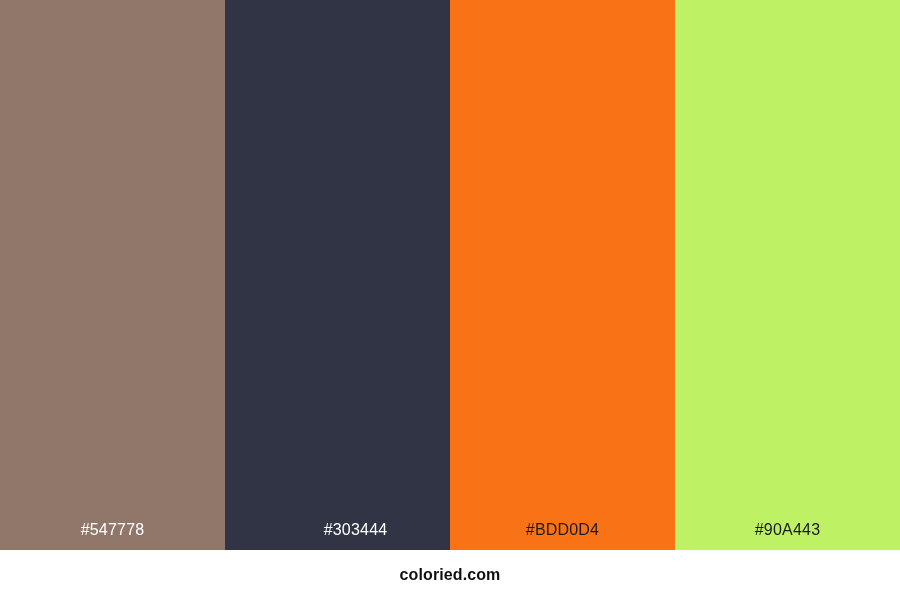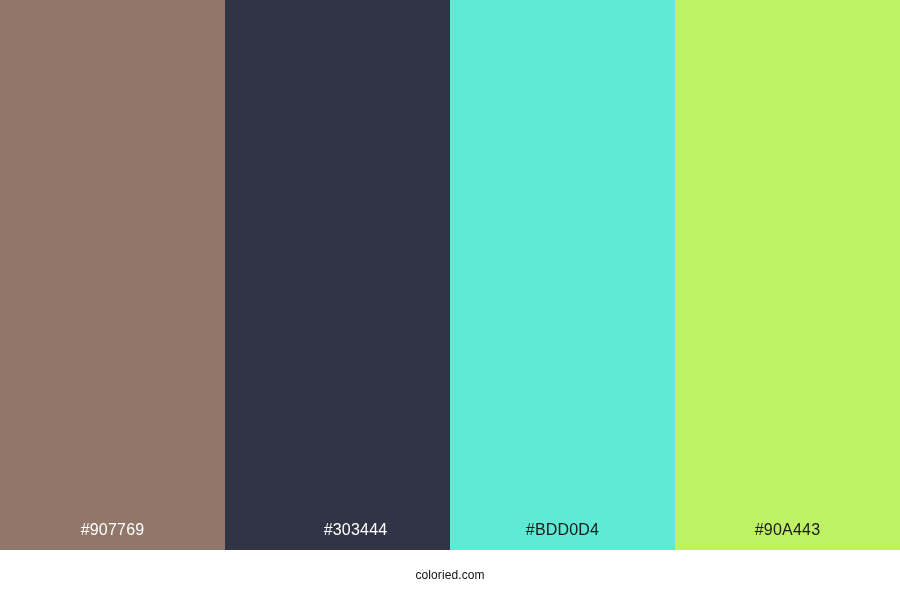--- a/index.html
+++ b/index.html
@@ -65,46 +65,46 @@
     width: 900px;
     height: 50px;
     flex: 0 0 50px;
     background: #ffffff;
     display: flex;
     align-items: center;
     justify-content: center;
   }
 
   .footer-brand {
-    font-size: 12px;
-    font-weight: 400;
+    font-size: 16px;
+    font-weight: 700;
     color: #111111;
     letter-spacing: 0.1px;
     line-height: 1;
     white-space: nowrap;
     user-select: none;
   }
 </style>
 </head>
 <body>
 
 <div class="palette-page">
 
   <div class="swatch-band">
 
     <div class="swatch" style="background-color: rgb(144, 119, 105);">
-      <span class="swatch-label on-dark" style="color: rgb(255, 255, 255);">#907769</span>
+      <span class="swatch-label on-dark" style="color: rgb(255, 255, 255);">#547778</span>
     </div>
 
     <div class="swatch" style="background-color: rgb(48, 52, 68);">
       <span class="swatch-label on-dark" style="color: rgb(255, 255, 255); padding-left: 36px;">#303444</span>
     </div>
 
 
-    <div class="swatch" style="background-color: #5eead4; align-items: flex-end;">
+    <div class="swatch" style="background-color: #f97316; align-items: flex-end;">
       <span class="swatch-label on-light" style="color: rgb(27, 27, 27);">#BDD0D4</span>
     </div>
 
     <div class="swatch" style="background-color: #bef264;">
       <span class="swatch-label on-light" style="color: rgb(27, 27, 27);">#90A443</span>
     </div>
 
   </div>
 
   <div class="footer" style="background-color: rgb(255, 255, 255);">

